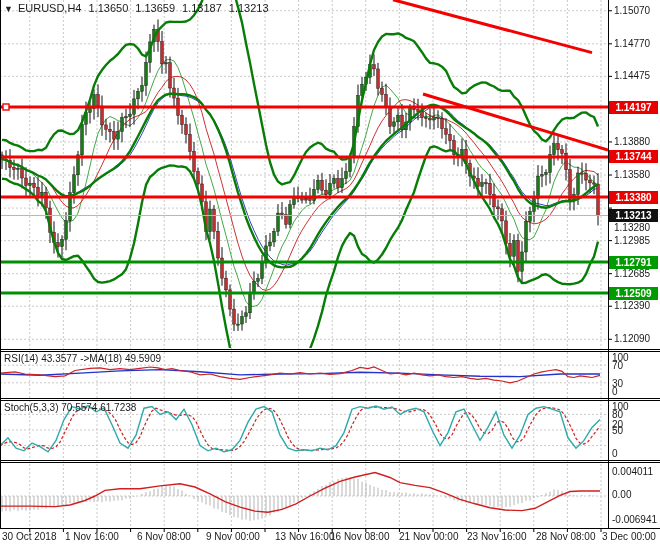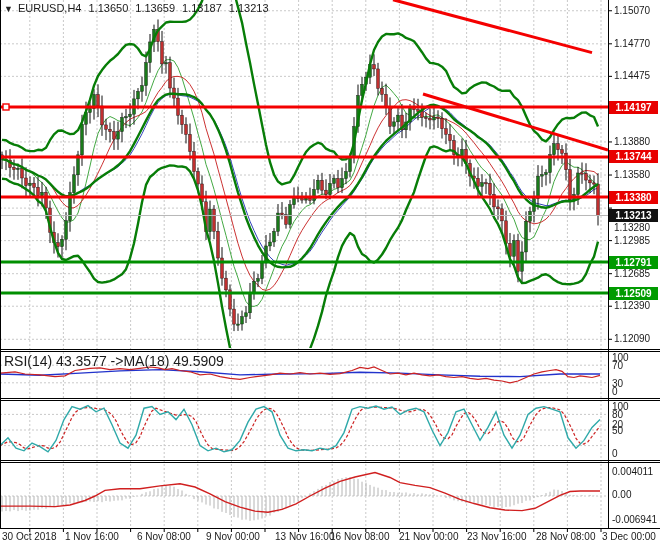--- a/index.html
+++ b/index.html
@@ -2,21 +2,21 @@
 <html><head>
 <meta charset="utf-8">
 <style>
   html,body{margin:0;padding:0;background:#fff;}
   .terminal{position:relative;width:660px;height:550px;background:#4d7c0f;overflow:hidden;
             font-family:"Liberation Sans",sans-serif;}
   .terminal svg{position:absolute;left:0;top:0;}
   .hdr{position:absolute;left:4px;top:2px;font-size:11px;color:#1a1a1a;white-space:nowrap;}
   .hdr .tri{font-size:9px;margin-right:5px;color:#222;cursor:pointer;}
   .hdr span.num{margin-left:7px;}
-  .pane-label{position:absolute;left:4px;font-size:14px;color:#1a1a1a;white-space:nowrap;}
+  .pane-label{position:absolute;left:4px;font-size:10px;color:#1a1a1a;white-space:nowrap;}
   .tlabel{position:absolute;top:531px;font-size:10px;color:#1a1a1a;white-space:nowrap;}
   .plabel{position:absolute;left:614px;font-size:10px;color:#1a1a1a;white-space:nowrap;}
   .slabel{position:absolute;left:612px;font-size:10px;color:#1a1a1a;white-space:nowrap;}
   .badge{position:absolute;left:609px;width:49px;height:13px;line-height:13px;text-align:center;
          font-size:10px;font-weight:600;color:#fff;}
 </style>
 </head>
 <body>
 
 <div class="terminal">
@@ -595,20 +595,21 @@
         <line x1="567.4000000000002" y1="528" x2="567.4000000000002" y2="532"></line>
         <line x1="601.0000000000002" y1="528" x2="601.0000000000002" y2="532"></line>
       </g>
     </svg>
 
   <div class="hdr">
     <span class="tri">▼</span><span>EURUSD,H4</span><span class="num">1.13650</span><span class="num">1.13659</span><span class="num">1.13187</span><span class="num">1.13213</span>
   </div>
 
   <div class="pane-label" style="top:353px">RSI(14) 43.3577  -&gt;MA(18) 49.5909</div>
+  <div class="pane-label" style="top:402px">Stoch(5,3,3) 70.5574 61.7238</div>
 
   <div id="price-axis"></div>
   <div id="time-axis"></div>
   <div id="sub-scales"></div>
 <div class="plabel" style="top: 4.75175px;">1.15070</div>
     <div class="plabel" style="top: 37.8267px;">1.14770</div>
     <div class="plabel" style="top: 70.3505px;">1.14475</div>
     <div class="plabel" style="top: 135.949px;">1.13880</div>
     <div class="plabel" style="top: 169.024px;">1.13580</div>
     <div class="plabel" style="top: 202.099px; margin-top: 20px;">1.13280</div>

